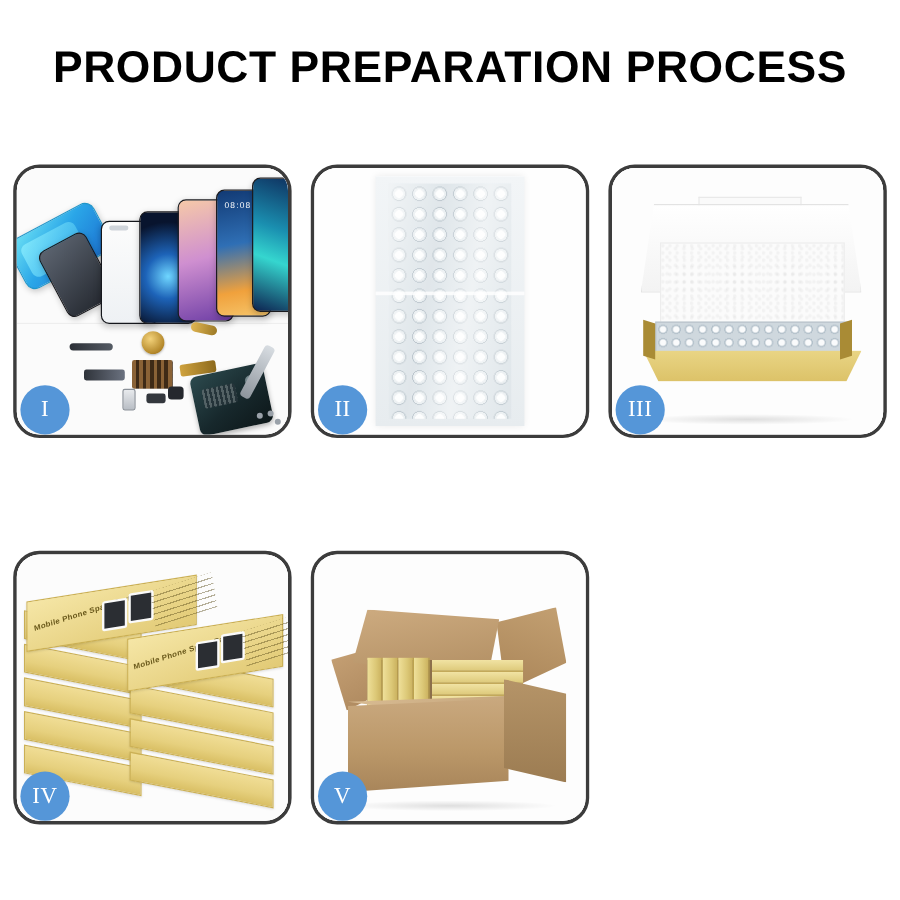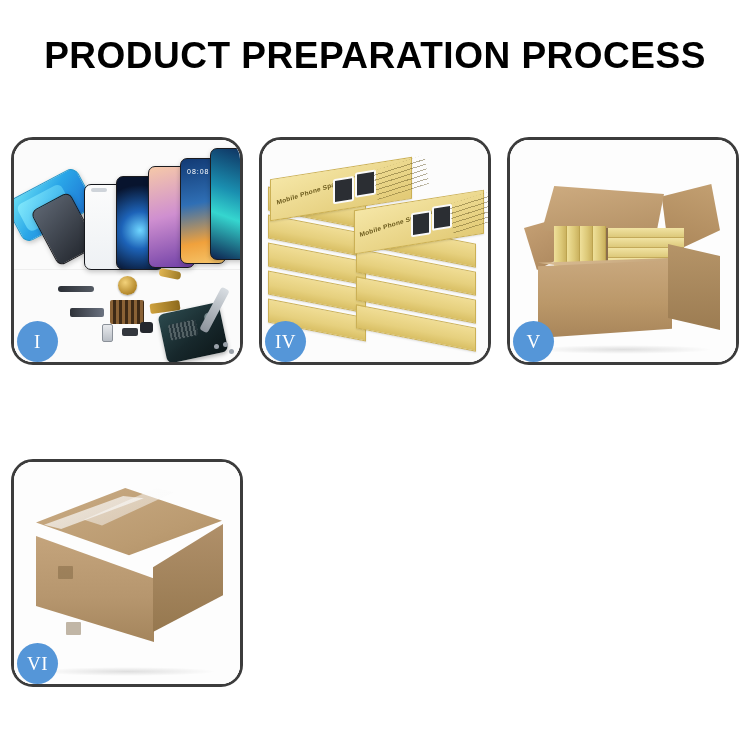--- a/index.html
+++ b/index.html
@@ -367,21 +367,48 @@
           <div class="screws">
             <i style="left:0;top:2px"></i>
             <i style="left:9px;top:0"></i>
             <i style="left:15px;top:7px"></i>
           </div>
         </div>
       </div>
       <div class="badge">I</div>
     </div>
 
-
+    <div class="panel">
+      <div class="stage">
+        <div class="p2">
+          <div class="pouch">
+            <div class="bubbles"></div>
+            <div class="pouch-seam"></div>
+          </div>
+        </div>
+      </div>
+      <div class="badge">II</div>
+    </div>
+
+    <div class="panel">
+      <div class="stage">
+        <div class="p3">
+          <div class="b3-lid-tab"></div>
+          <div class="b3-lid"></div>
+          <div class="b3-foam"></div>
+          <div class="b3-body"></div>
+          <div class="b3-bubble"></div>
+          <div class="b3-front"></div>
+          <div class="b3-edge-l"></div>
+          <div class="b3-edge-r"></div>
+          <div class="soft-shadow"></div>
+        </div>
+      </div>
+      <div class="badge">III</div>
+    </div>
 
     <div class="panel">
       <div class="stage">
         <div class="p4">
           <div class="stack">
 
             <div class="sbox" style="left:0px;  top:34px; width:96px; height:22px; transform:skewY(11deg);"></div>
             <div class="sbox" style="left:0px;  top:62px; width:96px; height:22px; transform:skewY(11deg);"></div>
             <div class="sbox" style="left:0px;  top:90px; width:96px; height:22px; transform:skewY(11deg);"></div>
             <div class="sbox" style="left:0px;  top:118px;width:96px; height:22px; transform:skewY(11deg);"></div>
@@ -434,30 +461,15 @@
           </div>
           <div class="c5-rim"></div>
           <div class="c5-front"></div>
           <div class="c5-side"></div>
           <div class="soft-shadow"></div>
         </div>
       </div>
       <div class="badge">V</div>
     </div>
 
-    <div class="panel">
-      <div class="stage">
-        <div class="p6">
-          <div class="c6-top"></div>
-          <div class="c6-tape"></div>
-          <div class="c6-tape2"></div>
-          <div class="c6-front"></div>
-          <div class="c6-side"></div>
-          <div class="c6-mark" style="left:44px; top:104px;"></div>
-          <div class="c6-mark" style="left:52px; top:160px;"></div>
-          <div class="soft-shadow"></div>
-        </div>
-      </div>
-      <div class="badge">VI</div>
-    </div>
 
   </div>
 </div>
 
 </body></html>

